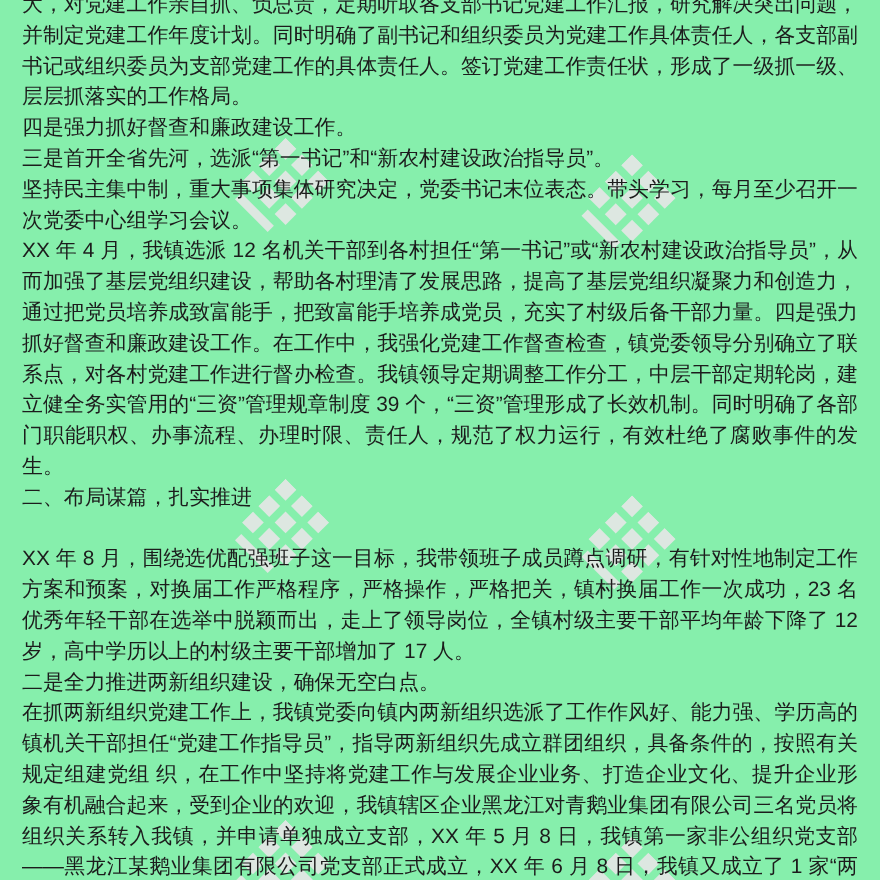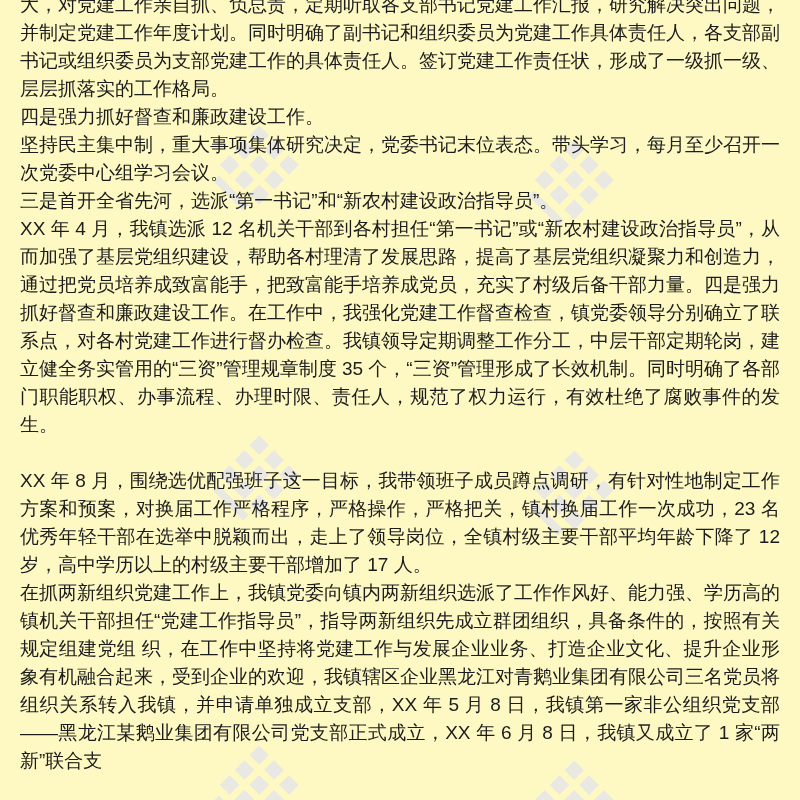--- a/index.html
+++ b/index.html
@@ -11,21 +11,21 @@
     width: 800px;
     height: 800px;
     overflow: hidden;
     font-family: "Liberation Sans", sans-serif;
   }
   .page {
     position: relative;
     width: 800px;
     height: 800px;
     overflow: hidden;
-    background: #fef9c3;
+    background: #86efac;
   }
   .wm-layer {
     position: absolute;
     inset: 0;
     z-index: 0;
     pointer-events: none;
   }
   .wm {
     position: absolute;
     transform: rotate(45deg);
@@ -147,21 +147,23 @@
             <rect x="42" y="42" width="14" height="14"></rect>
           <rect x="7" y="64" width="42" height="8"></rect>
         </g>
       </svg>
     </div>
   </div>
 
   <div class="content">
     <p class="para">大，对党建工作亲自抓、负总责，定期听取各支部书记党建工作汇报，研究解决突出问题，并制定党建工作年度计划。同时明确了副书记和组织委员为党建工作具体责任人，各支部副书记或组织委员为支部党建工作的具体责任人。签订党建工作责任状，形成了一级抓一级、层层抓落实的工作格局。</p>
     <p class="para">四是强力抓好督查和廉政建设工作。</p>
+    <p class="para">三是首开全省先河，选派“第一书记”和“新农村建设政治指导员”。</p>
     <p class="para">坚持民主集中制，重大事项集体研究决定，党委书记末位表态。带头学习，每月至少召开一次党委中心组学习会议。</p>
-    <p class="para">三是首开全省先河，选派“第一书记”和“新农村建设政治指导员”。</p>
-    <p class="para">XX 年 4 月，我镇选派 12 名机关干部到各村担任“第一书记”或“新农村建设政治指导员”，从而加强了基层党组织建设，帮助各村理清了发展思路，提高了基层党组织凝聚力和创造力，通过把党员培养成致富能手，把致富能手培养成党员，充实了村级后备干部力量。四是强力抓好督查和廉政建设工作。在工作中，我强化党建工作督查检查，镇党委领导分别确立了联系点，对各村党建工作进行督办检查。我镇领导定期调整工作分工，中层干部定期轮岗，建立健全务实管用的“三资”管理规章制度 35 个，“三资”管理形成了长效机制。同时明确了各部门职能职权、办事流程、办理时限、责任人，规范了权力运行，有效杜绝了腐败事件的发生。</p>
+    <p class="para">XX 年 4 月，我镇选派 12 名机关干部到各村担任“第一书记”或“新农村建设政治指导员”，从而加强了基层党组织建设，帮助各村理清了发展思路，提高了基层党组织凝聚力和创造力，通过把党员培养成致富能手，把致富能手培养成党员，充实了村级后备干部力量。四是强力抓好督查和廉政建设工作。在工作中，我强化党建工作督查检查，镇党委领导分别确立了联系点，对各村党建工作进行督办检查。我镇领导定期调整工作分工，中层干部定期轮岗，建立健全务实管用的“三资”管理规章制度 39 个，“三资”管理形成了长效机制。同时明确了各部门职能职权、办事流程、办理时限、责任人，规范了权力运行，有效杜绝了腐败事件的发生。</p>
+    <p class="para">二、布局谋篇，扎实推进</p>
     <p class="para"></p>
     <p class="para">XX 年 8 月，围绕选优配强班子这一目标，我带领班子成员蹲点调研，有针对性地制定工作方案和预案，对换届工作严格程序，严格操作，严格把关，镇村换届工作一次成功，23 名优秀年轻干部在选举中脱颖而出，走上了领导岗位，全镇村级主要干部平均年龄下降了 12 岁，高中学历以上的村级主要干部增加了 17 人。</p>
+    <p class="para">二是全力推进两新组织建设，确保无空白点。</p>
     <p class="para">在抓两新组织党建工作上，我镇党委向镇内两新组织选派了工作作风好、能力强、学历高的镇机关干部担任“党建工作指导员”，指导两新组织先成立群团组织，具备条件的，按照有关规定组建党组 织，在工作中坚持将党建工作与发展企业业务、打造企业文化、提升企业形象有机融合起来，受到企业的欢迎，我镇辖区企业黑龙江对青鹅业集团有限公司三名党员将组织关系转入我镇，并申请单独成立支部，XX 年 5 月 8 日，我镇第一家非公组织党支部——黑龙江某鹅业集团有限公司党支部正式成立，XX 年 6 月 8 日，我镇又成立了 1 家“两新”联合支</p>
   </div>
 
 </div>
 
 </body></html>

